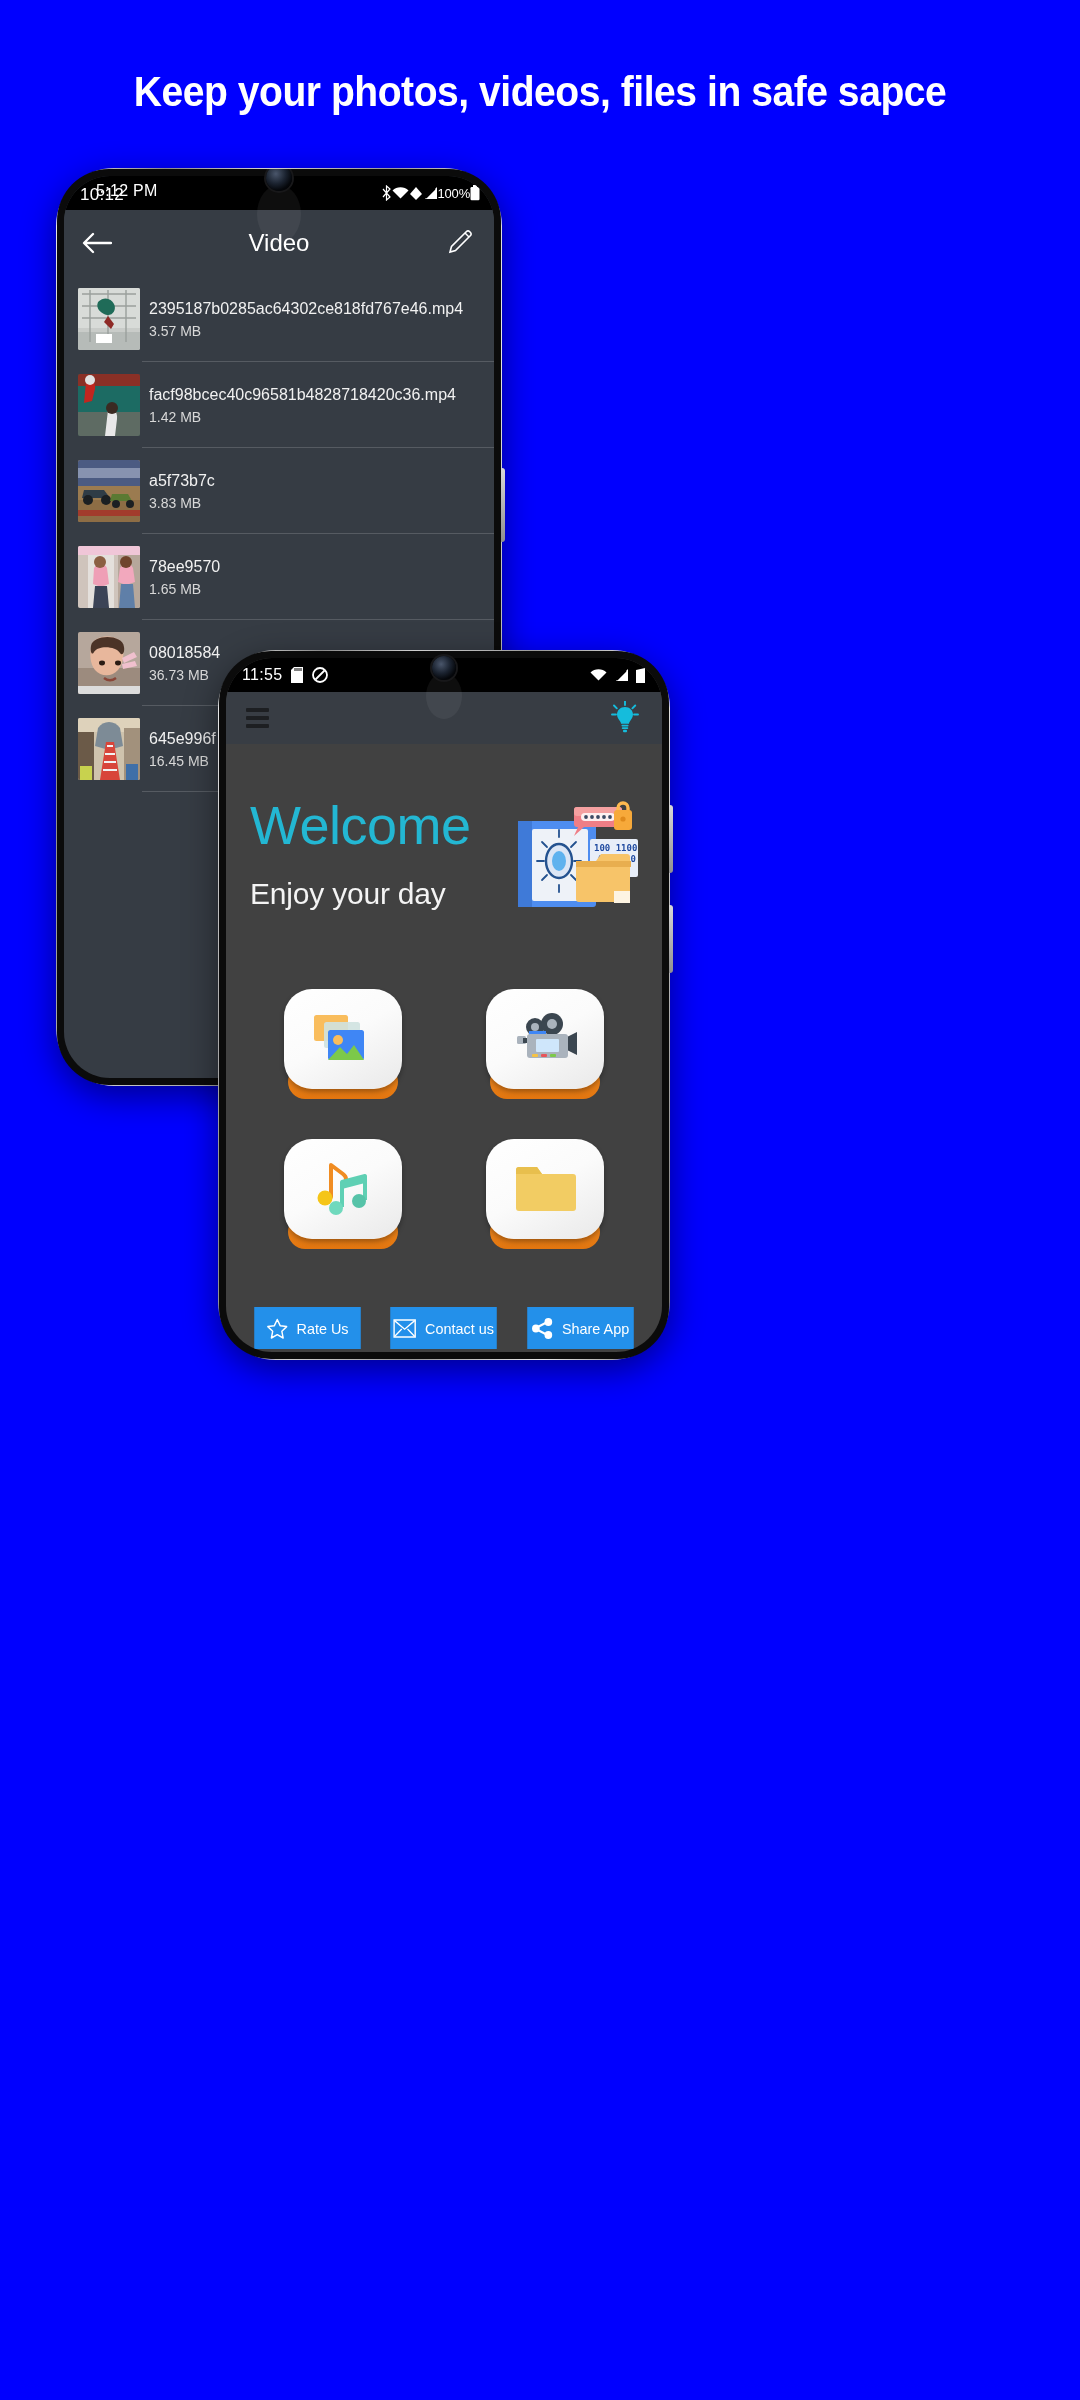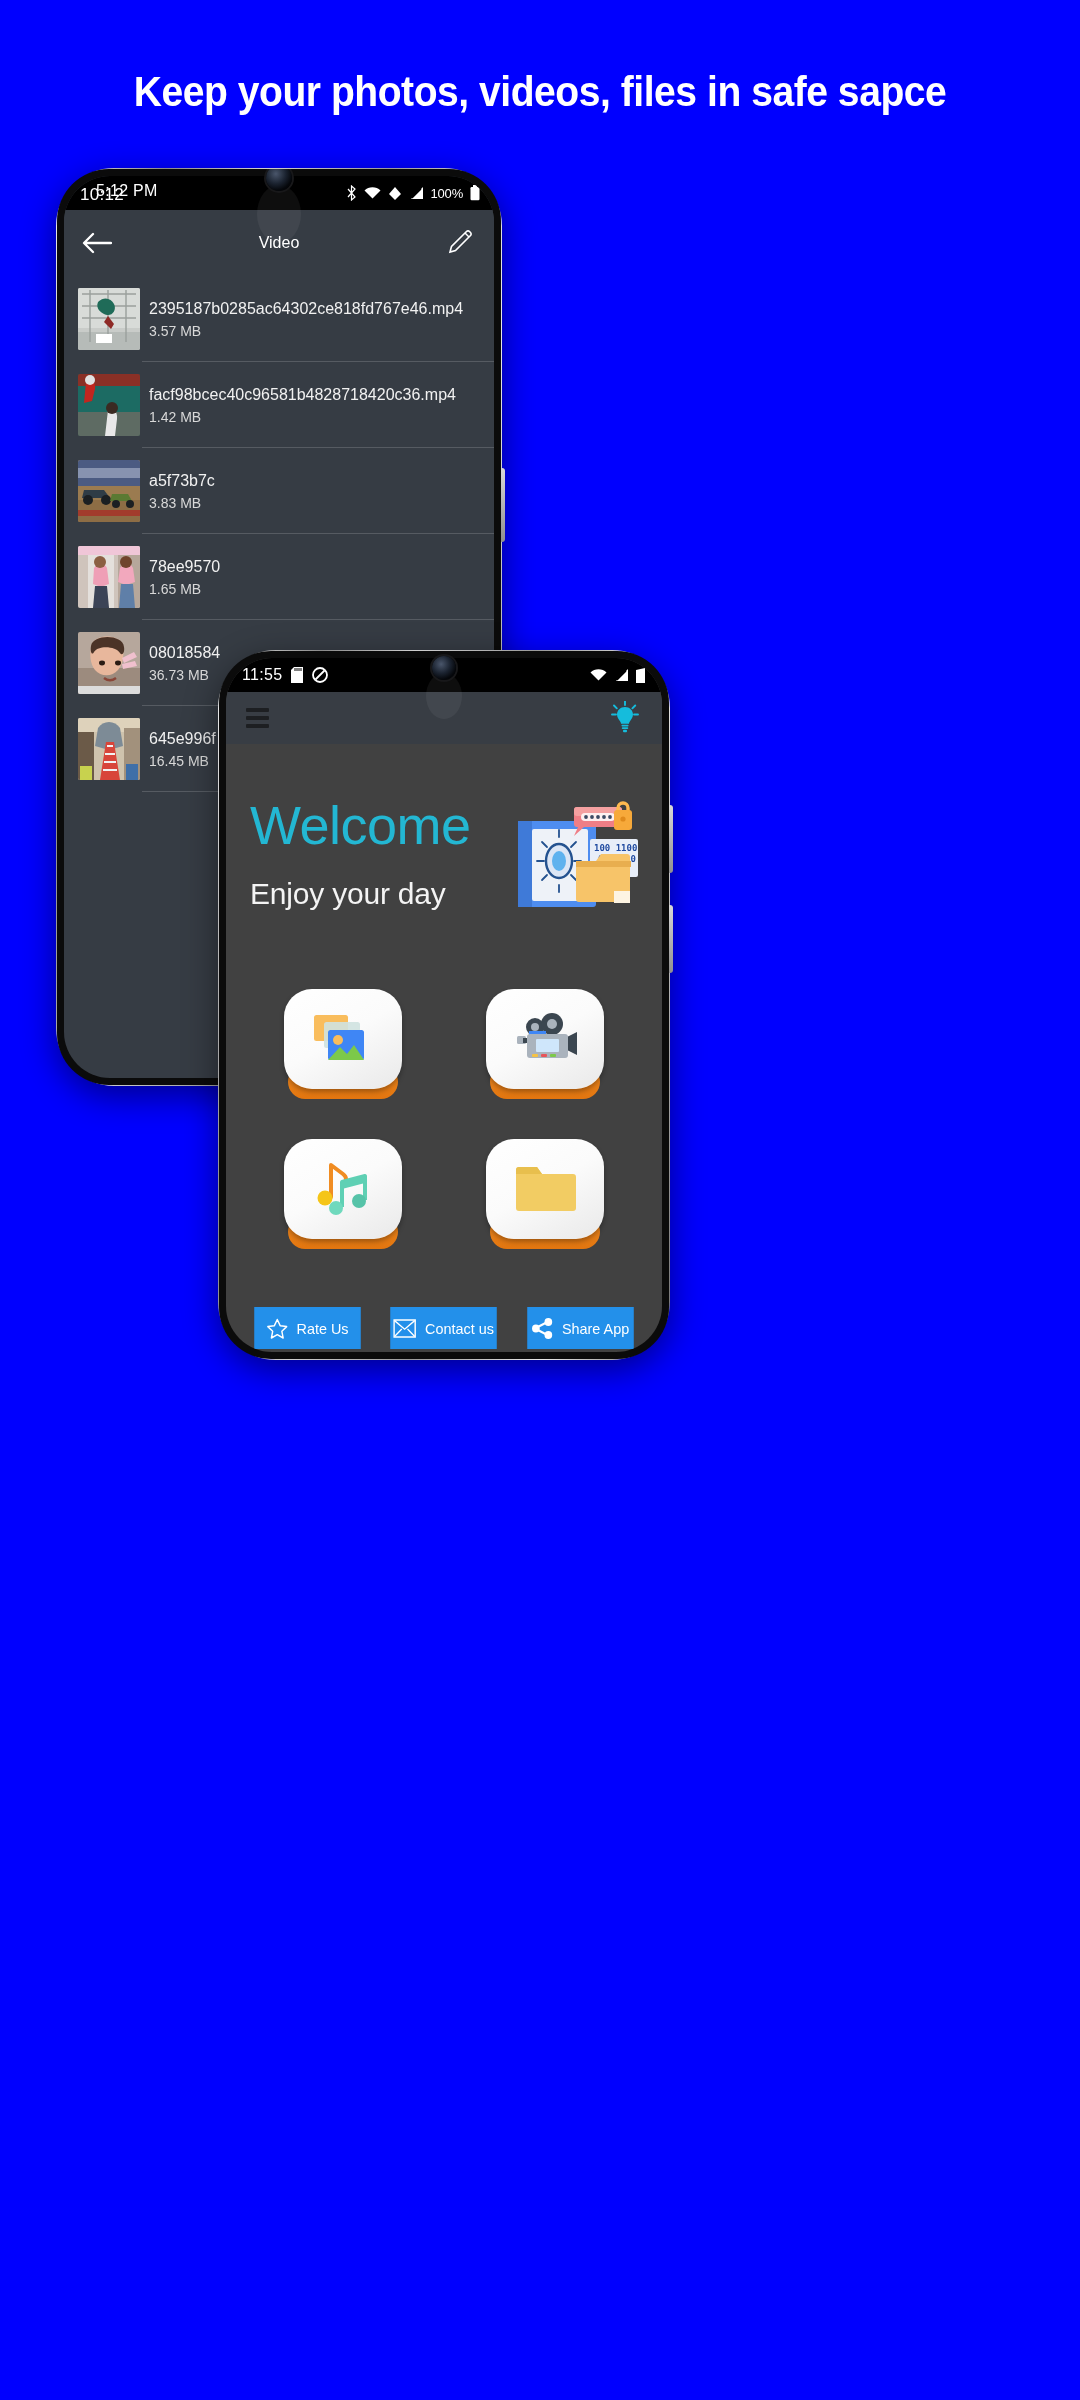--- a/index.html
+++ b/index.html
@@ -88,37 +88,37 @@
     position: absolute; left: 0; top: 9px;
     font-size: 17px; letter-spacing: .3px;
   }
   .b-clock-b {
     position: absolute; left: 16px; top: 6px;
     font-size: 16px; letter-spacing: .3px;
   }
   .b-status-right {
     position: absolute; right: 14px; top: 0;
     height: 34px;
-    display: flex; align-items: center; gap: 7px;
+    display: flex; align-items: center; 
     font-size: 14px;
   }
   .b-status-right .pct { font-size: 13px; letter-spacing: -.2px; }
 
   .b-appbar {
     height: 66px;
     background: #363c44;
     display: flex; align-items: center;
     padding: 0 18px;
     position: relative;
   }
   .b-title {
     position: absolute; left: 0; right: 0;
     text-align: center;
     color: #ffffff;
-    font-size: 16px;
+    font-size: 24px;
   }
   .b-pencil { position: absolute; right: 20px; top: 18px; }
 
   .b-list { padding: 0 0 0 0; }
   .b-row {
     display: flex; align-items: center;
     padding: 12px 0 12px 14px;
     gap: 9px;
     position: relative;
   }

